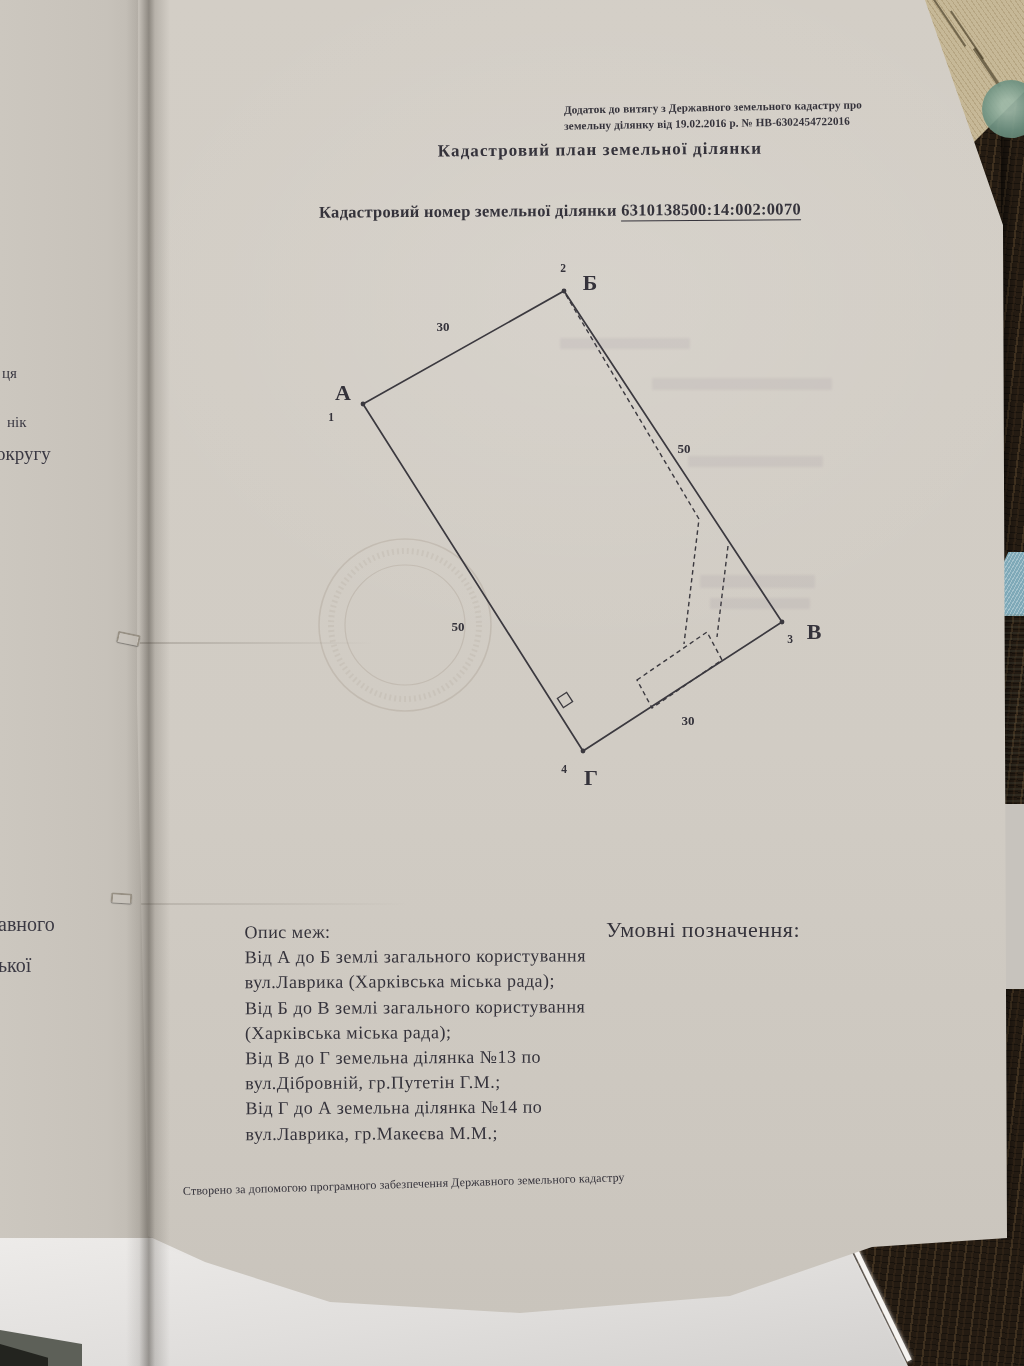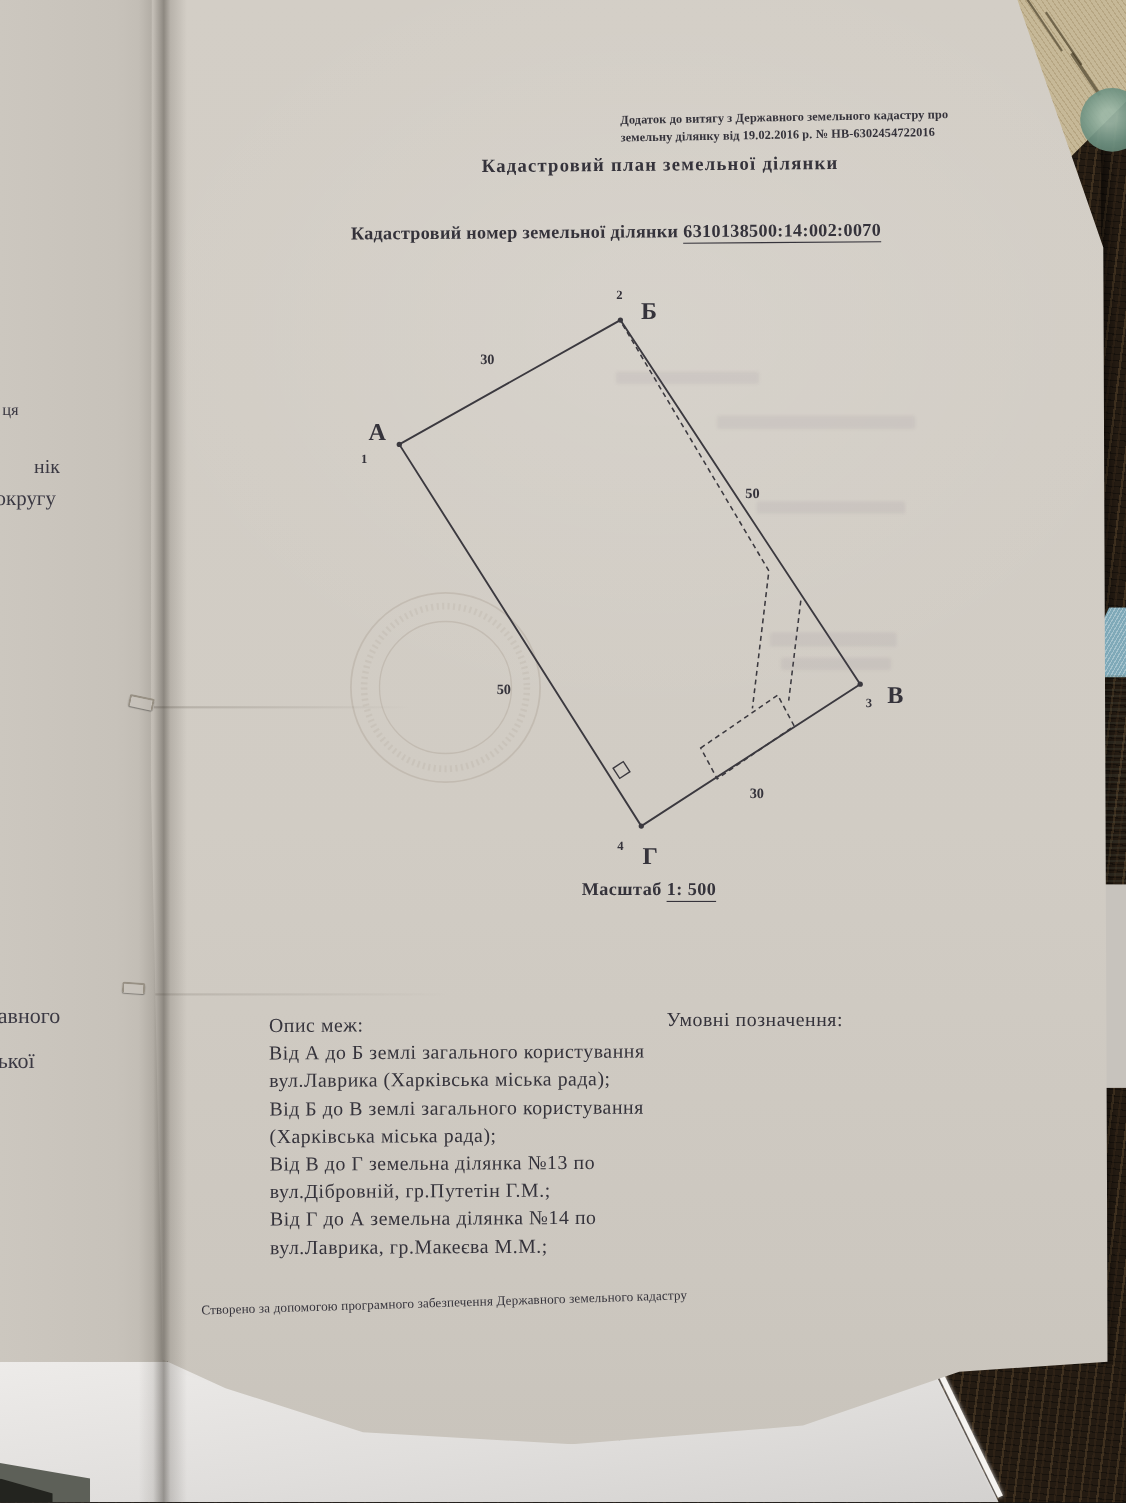--- a/index.html
+++ b/index.html
@@ -33,21 +33,21 @@
   .green-doc{position:absolute;left:1000px;top:612px;width:24px;height:196px;z-index:2;
     background:linear-gradient(180deg,#b9c3b2,#adb7a5);
     background-image:repeating-linear-gradient(0deg, rgba(90,100,85,.18) 0 2px, rgba(0,0,0,0) 2px 6px);}
   .gray-sheet{position:absolute;left:1000px;top:804px;width:24px;height:185px;z-index:2;background:#c7c3bd;}
 
   
   .left-underpage{position:absolute;left:0;top:0;width:152px;height:1250px;z-index:2;
     background:linear-gradient(90deg,#ccc7bf 0%,#c7c2ba 70%,#bdb8b0 100%);}
   .frag{position:absolute;color:#3b3943;white-space:nowrap;}
   .frag1{left:2px;top:365px;font-size:15px;}
-  .frag2{left:7px;top:414px;font-size:18px;margin-left:24px;}
+  .frag2{left:7px;top:414px;font-size:15px;}
   .frag3{left:-4px;top:443px;font-size:19px;}
   .frag4{left:-2px;top:913px;font-size:20px;}
   .frag5{left:-2px;top:954px;font-size:20px;}
 
   
   .pouch{position:absolute;left:0;top:1238px;width:912px;height:128px;z-index:3;
     background:linear-gradient(172deg,#edebe9 0%,#e0deDC 55%,#d3d1cf 100%);
     clip-path:polygon(0 0,845px 0,908px 128px,0 128px);}
   .pouch-scratch{position:absolute;left:420px;top:40px;width:150px;height:1px;background:rgba(120,118,115,.5);transform:rotate(24deg);}
   .pouch-edge{position:absolute;left:845px;top:1234px;width:5px;height:142px;z-index:3;background:#f6f4f1;
@@ -75,21 +75,21 @@
     font-size:16.5px;font-weight:700;letter-spacing:.3px;transform:rotate(-.4deg);}
   .u{border-bottom:1.5px solid #35333b;padding-bottom:1px;}
   .scale-line{position:absolute;left:440px;top:799px;width:300px;text-align:center;
     font-size:16.5px;font-weight:700;letter-spacing:.4px;}
 
   .plan-svg{position:absolute;left:300px;top:250px;width:540px;height:560px;overflow:visible;}
   .plan-svg text{font-family:"Liberation Serif","DejaVu Serif",serif;fill:#35333b;}
 
   .opys{position:absolute;left:245px;top:919px;width:440px;font-size:18px;line-height:25.2px;
     letter-spacing:.5px;transform:rotate(-.3deg);}
-  .umovni{position:absolute;left:606px;top:917px;font-size:18px;letter-spacing:.5px;}
+  .umovni{position:absolute;left:606px;top:917px;font-size:22px;letter-spacing:.5px;}
   .footer-note{position:absolute;left:183px;top:1184px;width:480px;font-size:12px;letter-spacing:.1px;
     transform:rotate(-1.8deg);transform-origin:left center;}
 
   .crease{position:absolute;height:2px;}
   .crease1{left:140px;top:642px;width:260px;background:linear-gradient(90deg,rgba(70,62,52,.22),rgba(70,62,52,0) 90%);}
   .crease2{left:140px;top:903px;width:300px;background:linear-gradient(90deg,rgba(70,62,52,.16),rgba(70,62,52,0) 90%);}
 
   .ghost{position:absolute;background:rgba(96,94,116,.08);filter:blur(1.3px);border-radius:2px;}
   .g0{left:560px;top:338px;width:130px;height:11px;}
   .g1{left:652px;top:378px;width:180px;height:12px;}
@@ -181,25 +181,20 @@
       <text x="490" y="393" font-size="11.5" font-weight="700" text-anchor="middle">3</text>
       <text x="291" y="535" font-size="22" font-weight="600" text-anchor="middle">Г</text>
       <text x="264" y="523" font-size="11.5" font-weight="700" text-anchor="middle">4</text>
 
       <text x="143" y="81" font-size="13" font-weight="700" text-anchor="middle">30</text>
       <text x="384" y="203" font-size="13" font-weight="700" text-anchor="middle">50</text>
       <text x="158" y="381" font-size="13" font-weight="700" text-anchor="middle">50</text>
       <text x="388" y="475" font-size="13" font-weight="700" text-anchor="middle">30</text>
     </svg>
 
-    <div class="scale-line">
-      <span>Масштаб</span>
-      <span> </span>
-      <span class="u">1: 500</span>
-    </div>
 
     <div class="opys">
       <div>Опис меж:</div>
       <div>Від А до Б землі загального користування</div>
       <div>вул.Лаврика (Харківська міська рада);</div>
       <div>Від Б до В землі загального користування</div>
       <div>(Харківська міська рада);</div>
       <div>Від В до Г земельна ділянка №13 по</div>
       <div>вул.Дібровній, гр.Путетін Г.М.;</div>
       <div>Від Г до А земельна ділянка №14 по</div>

